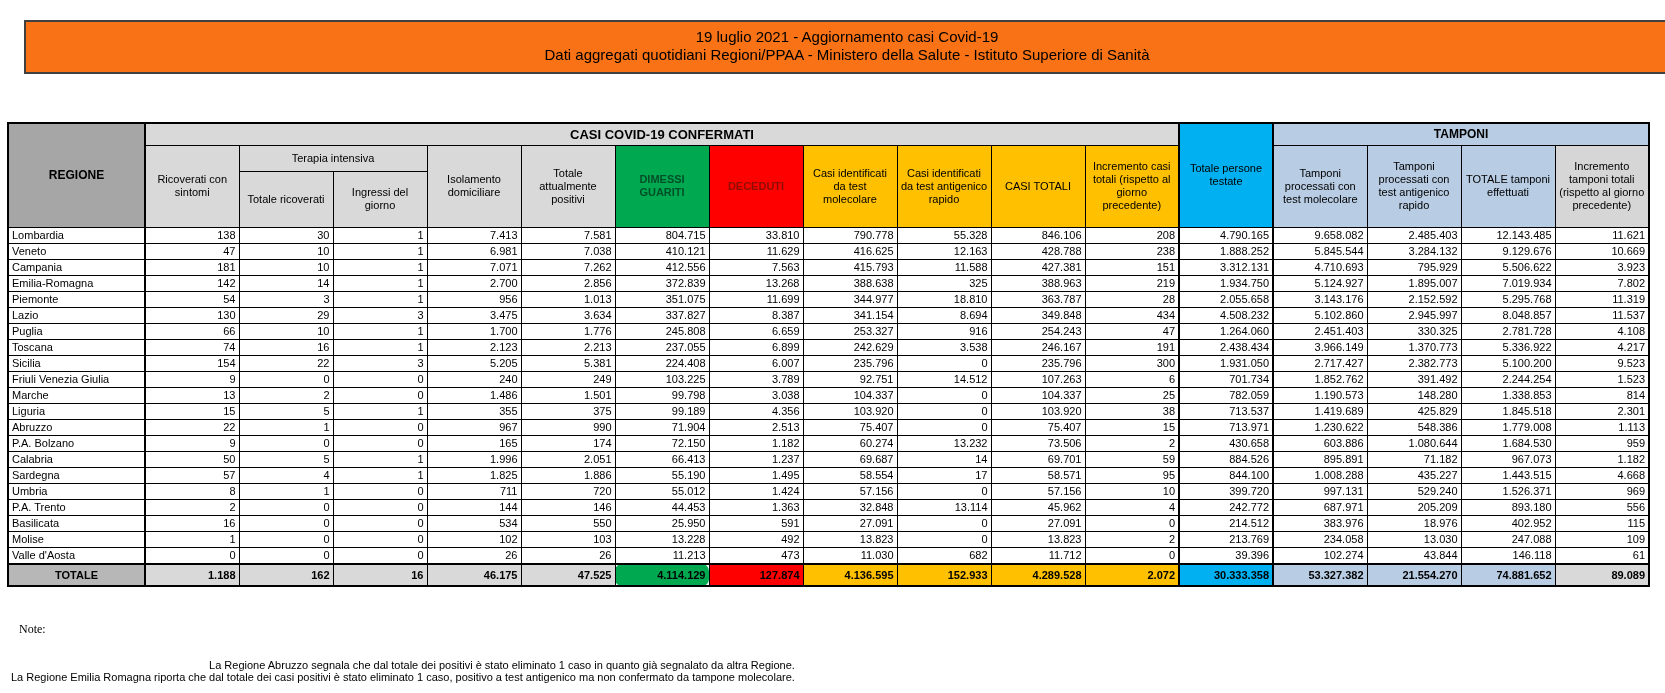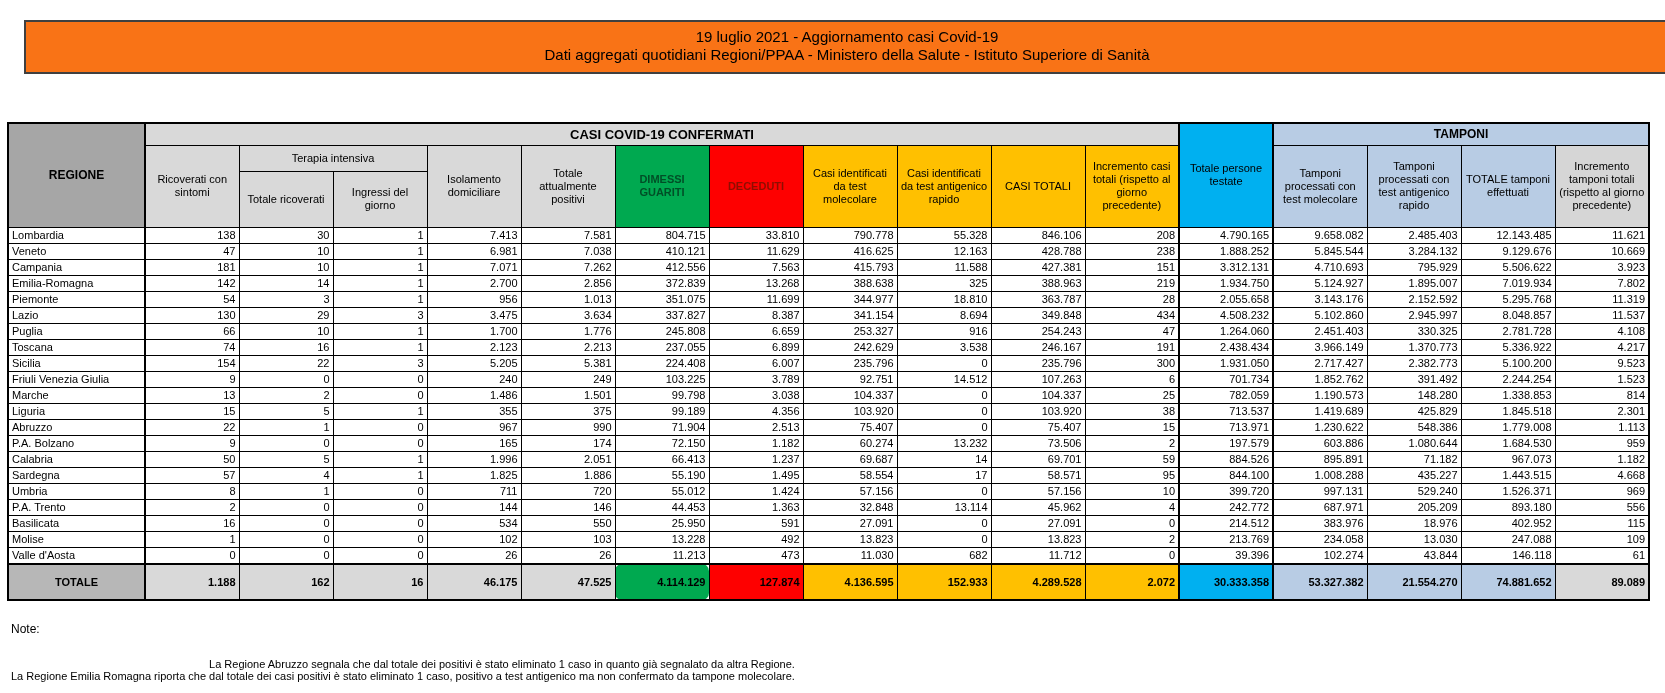--- a/index.html
+++ b/index.html
@@ -27,30 +27,30 @@
   th.hdr-cyan{background:#00B0F0;border-left:2px solid #000;border-right:2px solid #000;}
   th.hdr-lb{background:#B8CCE4;}
   th.hdr-gray{background:#D6D6D6;}
 
   tbody td{font-size:11px;height:16px;text-align:right;padding:0 3px 0 0;background:#fff;line-height:15px;}
   tbody td.c-reg{text-align:left;padding:0 0 0 3px;border-right:2px solid #000;}
   td.c-testate{border-left:2px solid #000;border-right:2px solid #000;}
 
   tfoot td{font-weight:bold;font-size:11px;height:21px;border-top:2px solid #000;text-align:right;
            padding:0 3px 0 0;line-height:20px;}
-  tfoot td.t-label{text-align:center;background:#B7B7B7;border-right:2px solid #000;padding:7px;}
+  tfoot td.t-label{text-align:center;background:#B7B7B7;border-right:2px solid #000;padding:0;}
   .bg-g{background:#D9D9D9;}
   .bg-green{background:#00A950;border-radius:7px;}
   .bg-red{background:#FE0000;}
   .bg-gold{background:#FFC000;}
   .bg-cyan{background:#00B0F0;}
   .bg-lb{background:#B8CCE4;}
 
   .notes{position:absolute;left:11px;top:622px;}
-  .notes-heading{font-size:12px;margin:0 0 22px 0;}
+  .notes-heading{font-size:12px;margin:0 0 22px 8px;font-family:Liberation Serif, serif;}
   .note-line{font-size:11px;line-height:12px;margin:0;text-align:right;}
 </style>
 </head>
 <body>
 
 <div class="title-box">
   <div class="title-line">19 luglio 2021 - Aggiornamento casi Covid-19</div>
   <div class="title-line">Dati aggregati quotidiani Regioni/PPAA - Ministero della Salute - Istituto Superiore di Sanità</div>
 </div>
 
@@ -341,21 +341,21 @@
         <td>0</td>
         <td>0</td>
         <td>165</td>
         <td>174</td>
         <td>72.150</td>
         <td>1.182</td>
         <td>60.274</td>
         <td>13.232</td>
         <td>73.506</td>
         <td>2</td>
-        <td class="c-testate">197.579</td>
+        <td class="c-testate">430.658</td>
         <td>603.886</td>
         <td>1.080.644</td>
         <td>1.684.530</td>
         <td>959</td>
       </tr>
       <tr>
         <td class="c-reg">Calabria</td>
         <td>50</td>
         <td>5</td>
         <td>1</td>

